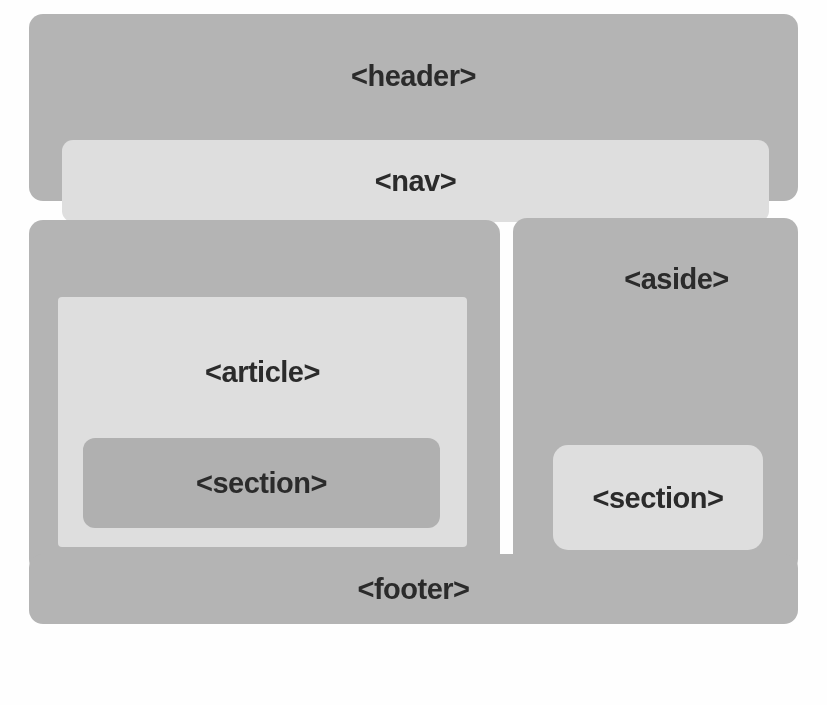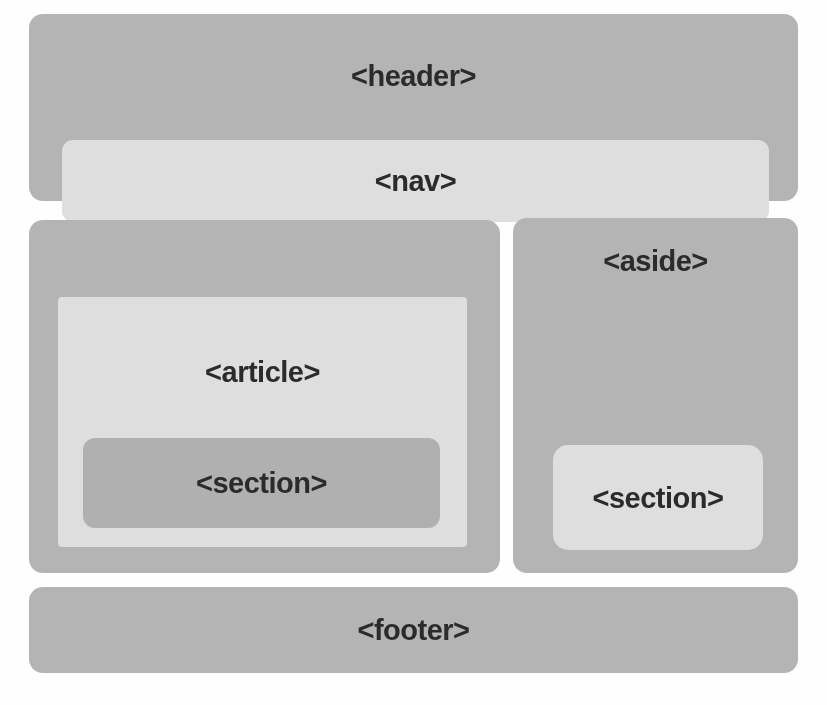--- a/index.html
+++ b/index.html
@@ -55,25 +55,25 @@
 
   
   #main-box    { left: 29px;  top: 220px; width: 471px; height: 353px; }
   #main-label  { top: 33px; }
   #article-box { left: 29px;  top: 77px;  width: 409px; height: 250px; border-radius: 4px; }
   #article-label { top: 58px; }
   #article-section-box { left: 25px; top: 141px; width: 357px; height: 90px; }
 
   
   #aside-box   { left: 513px; top: 218px; width: 285px; height: 355px; }
-  #aside-label { top: 26px; }
+  #aside-label { top: 44px; padding-left: 21px; }
   #aside-section-box { left: 40px; top: 227px; width: 210px; height: 105px; border-radius: 15px; }
 
   
-  #footer-box  { left: 29px;  top: 587px; width: 769px; height: 86px; }
+  #footer-box  { left: 29px;  top: 554px; width: 769px; height: 70px; }
 </style>
 </head>
 <body>
 
 <div id="canvas">
 
   <div id="header-box" class="box outer">
     <div id="header-label" class="tag-label">&lt;header&gt;</div>
     <div id="nav-box" class="box light">
       <div class="tag-label label-center">&lt;nav&gt;</div>

